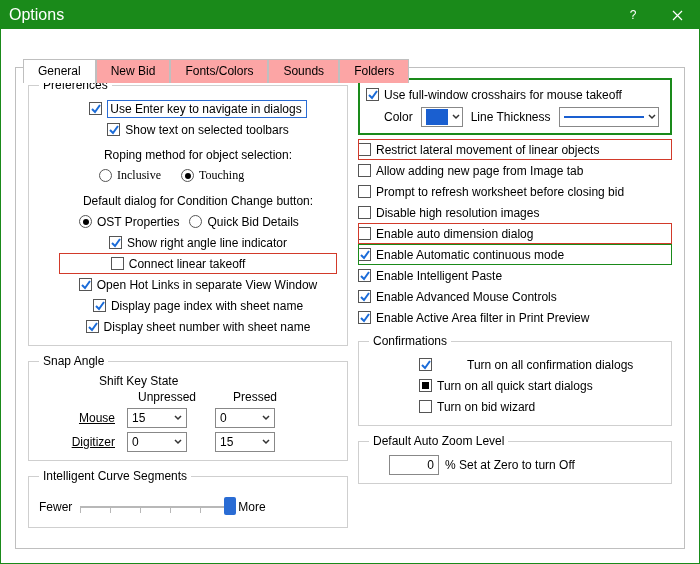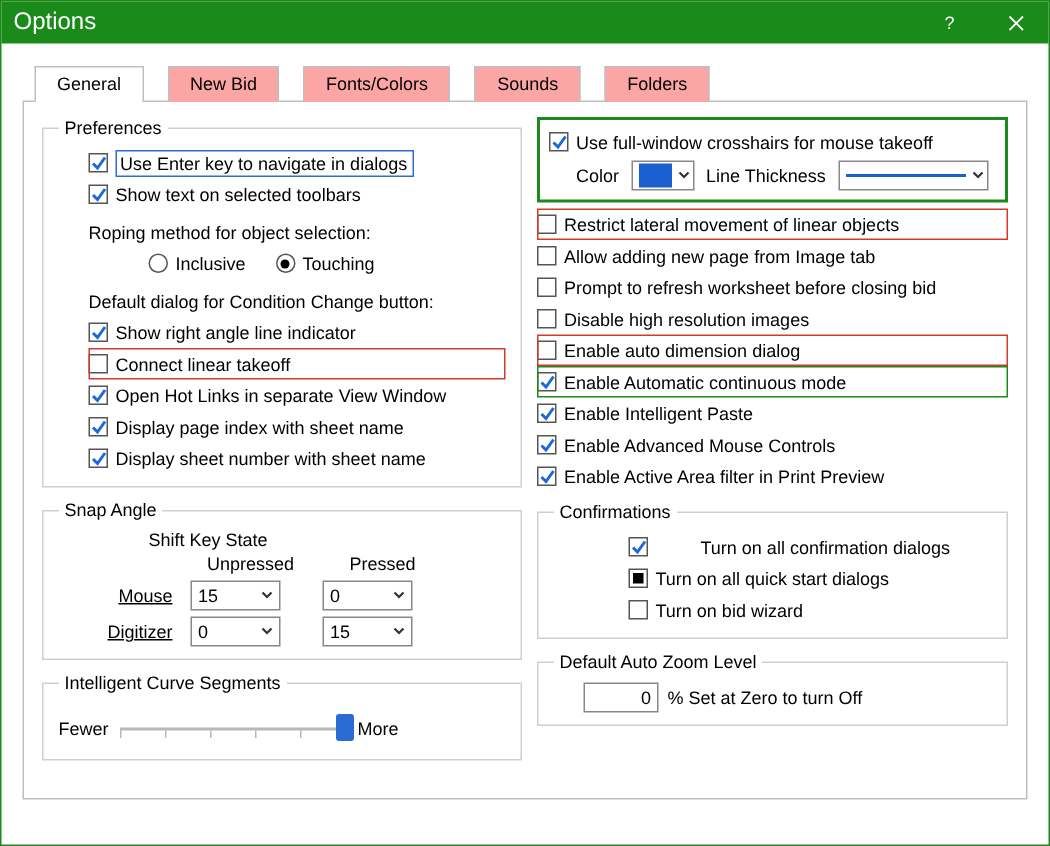--- a/index.html
+++ b/index.html
@@ -5,36 +5,36 @@
   * { box-sizing: border-box; }
   html, body { margin:0; padding:0; font-family: "Segoe UI", Tahoma, sans-serif; font-size:12px; color:#000; }
   .window { width:700px; height:564px; border:1px solid #1a8a1a; background:#fff; display:flex; flex-direction:column; }
   .titlebar { height:28px; background:#1a8a1a; color:#fff; display:flex; align-items:center; justify-content:space-between; padding-left:8px; }
   .titlebar .title { font-size:16px; }
   .titlebar .btns { display:flex; }
   .titlebar .tbtn { width:44px; height:28px; display:flex; align-items:center; justify-content:center; color:#fff; }
   .titlebar .tbtn svg { width:11px; height:11px; stroke:#fff; stroke-width:1.2; fill:none; }
   .body { flex:1; padding:14px 14px 8px 14px; display:flex; flex-direction:column; }
   .tabs { display:flex; margin-left:8px; }
-  .tab { padding:4px 14px 5px 14px; border:1px solid #bfbfbf; border-bottom:none; background:#fff; position:relative; top:1px; margin-right:16px; cursor:pointer; }
+  .tab { padding:4px 14px 5px 14px; border:1px solid #bfbfbf; border-bottom:none; background:#fff; position:relative; top:16px; margin-right:0; cursor:pointer; }
   .tab.inactive { background:#fca5a5; }
   .tab.active { background:#fff; z-index:2; }
   .panel { flex:1; border:1px solid #bfbfbf; background:#fff; display:flex; padding:10px 12px 12px 12px; gap:10px; }
   .col { display:flex; flex-direction:column; }
   .col.left { width:320px; }
   .col.right { flex:1; }
   fieldset { border:1px solid #cfcfcf; margin:0 0 8px 0; padding:6px 10px 8px 10px; }
   fieldset > legend { padding:0 4px; }
   .row { display:flex; align-items:center; height:21px; }
   .ck { width:13px; height:13px; border:1px solid #555; background:#fff; display:inline-flex; align-items:center; justify-content:center; margin-right:5px; }
   .ck.checked svg { width:11px; height:11px; }
   .ck.filled::after { content:""; width:7px; height:7px; background:#000; }
   .rd { width:13px; height:13px; border:1px solid #555; border-radius:50%; display:inline-flex; align-items:center; justify-content:center; margin-right:5px; background:#fff; }
   .rd.sel::after { content:""; width:6px; height:6px; border-radius:50%; background:#000; }
-  .indent { margin-left:20px; }
+  .indent { margin-left:20px;justify-content:center; }
   .lbl { white-space:nowrap; }
   .hl-blue { border:1px solid #2a6cd4; padding:0 4px 0 2px; display:inline-flex; align-items:center; height:18px; }
   .hl-red { outline:1px solid #d23a2a; outline-offset:-1px; }
   .hl-green { outline:1px solid #1a8a1a; outline-offset:-1px; }
   .group-green { border:2px solid #1a8a1a; padding:4px 6px 6px 6px; margin-bottom:4px; }
   .sub { display:flex; align-items:center; gap:8px; margin-top:2px; margin-left:18px; }
   .color-swatch { width:22px; height:16px; background:#1a5fd0; }
   .dd { height:20px; border:1px solid #888; display:inline-flex; align-items:center; padding:0 2px 0 4px; background:#fff; }
   .dd .chev { margin-left:4px; }
   .line-sample { width:80px; height:2px; background:#1a5fd0; }
@@ -100,33 +100,43 @@
                 <svg class="checksvg">
                   <path d="M2 6 L5 9 L10 2"></path>
                 </svg>
               </span>
             <span class="lbl">Show text on selected toolbars</span>
           </div>
 
           <div class="row indent" style="margin-top:4px;">
             <span class="lbl">Roping method for object selection:</span>
           </div>
-          <div class="row" style="margin-left:60px; gap:20px;">
+          <div class="row" style="margin-left:60px; gap:20px;font-family:Liberation Serif, serif;">
             <span style="display:flex; align-items:center;">
               <span class="rd"></span>
               <span class="lbl">Inclusive</span>
             </span>
             <span style="display:flex; align-items:center;">
               <span class="rd sel"></span>
               <span class="lbl">Touching</span>
             </span>
           </div>
 
           <div class="row indent" style="margin-top:4px;">
             <span class="lbl">Default dialog for Condition Change button:</span>
+          </div>
+          <div class="row" style="margin-left:40px; gap:10px;">
+            <span style="display:flex; align-items:center;">
+              <span class="rd sel"></span>
+              <span class="lbl">OST Properties</span>
+            </span>
+            <span style="display:flex; align-items:center;">
+              <span class="rd"></span>
+              <span class="lbl">Quick Bid Details</span>
+            </span>
           </div>
 
           <div class="row indent">
             <span class="ck checked">
                 <svg class="checksvg">
                   <path d="M2 6 L5 9 L10 2"></path>
                 </svg>
               </span>
             <span class="lbl">Show right angle line indicator</span>
           </div>

